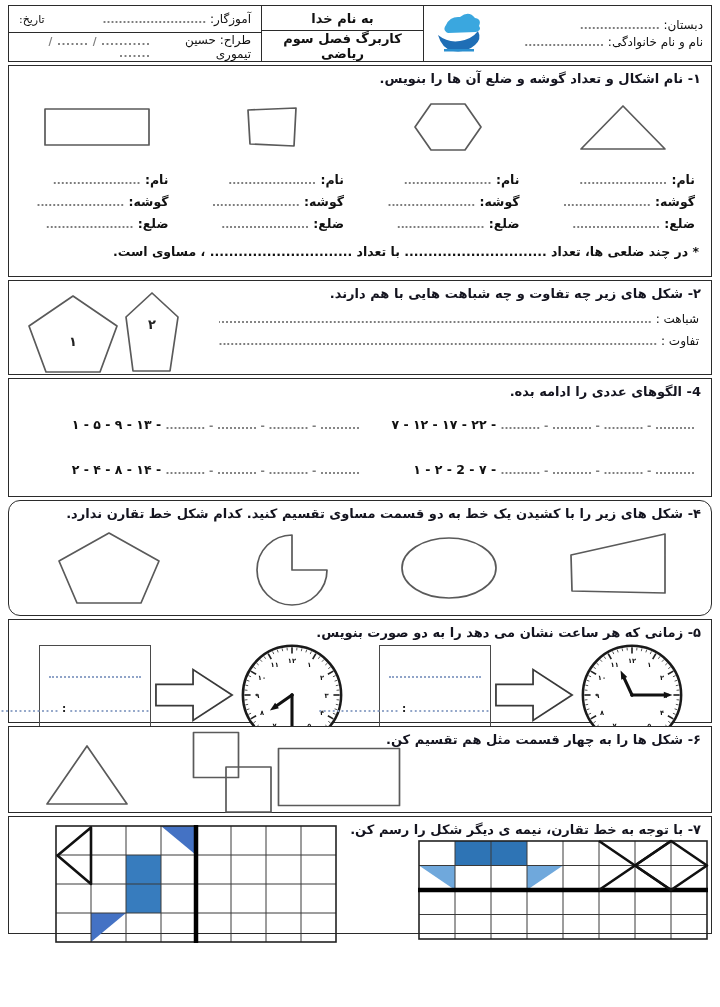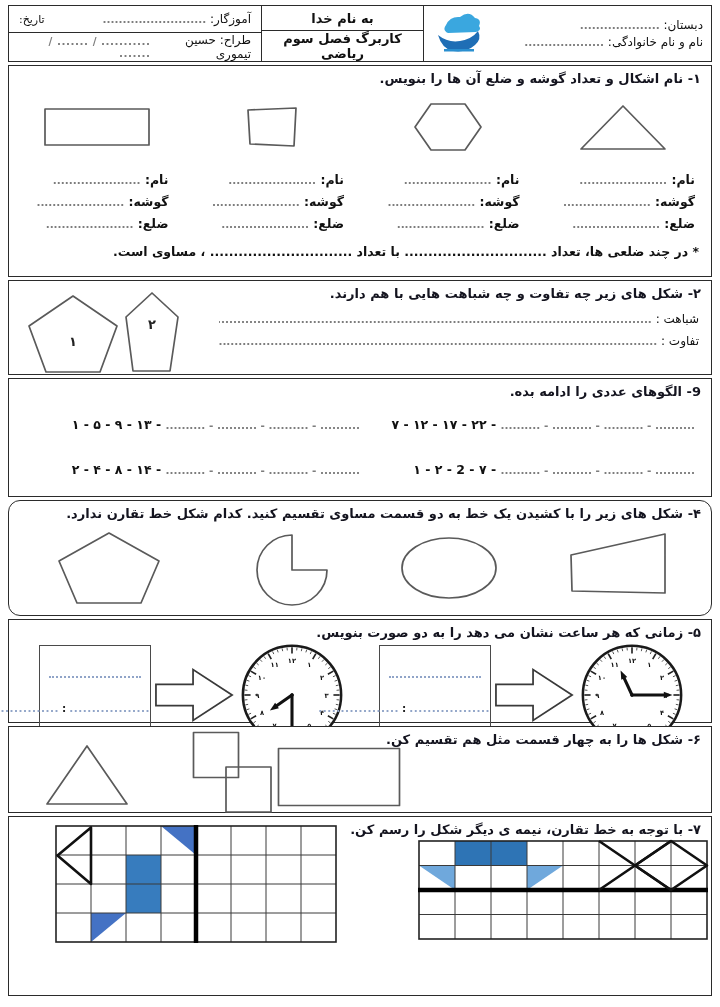--- a/index.html
+++ b/index.html
@@ -59,21 +59,21 @@
   .ansbox{width:112px;height:100px;border:1.4px solid #4a4a4a;box-sizing:border-box;}
   .dotline{border-bottom:2px dotted #90a4c8;margin:30px 9px 0;}
   .timeline{margin-top:24px;text-align:center;direction:rtl;font-size:10.5px;font-weight:700;white-space:nowrap;}
   .timeline .blank{color:#90a4c8;letter-spacing:.5px;}
   .timeline .colon{color:#222;padding:0 3px;}
 
   
   #s6{height:87px;}
 
   
-  #s7{height:180px;}
+  #s7{height:118px;}
 </style>
 </head>
 <body>
 
 <div class="hdr">
   <div class="hcell hright">
     <div class="lines">
       <div><span class="b">دبستان:</span> <span class="dots">....................</span></div>
       <div><span class="b">نام و نام خانوادگی:</span> <span class="dots">....................</span></div>
     </div>
@@ -168,21 +168,21 @@
   </div>
   <div class="shapebox" style="left:114px;top:10px;">
     <svg class="shape" width="58" height="82" viewBox="0 0 58 82">
       <polygon points="29,2 55,26 47,80 10,80 3,26"></polygon>
       <text x="29" y="38" text-anchor="middle">۲</text>
     </svg>
   </div>
 </div>
 
 <div class="sec" id="s3">
-  <div class="title">9- الگوهای عددی را ادامه بده.</div>
+  <div class="title">4- الگوهای عددی را ادامه بده.</div>
   <div class="prow">
     <div class="pcell"><span>۷ - ۱۲ - ۱۷ - ۲۲ - </span><span class="dots">.......... - .......... - .......... - ..........</span></div>
     <div class="pcell"><span>۱ - ۵ - ۹ - ۱۳ - </span><span class="dots">.......... - .......... - .......... - ..........</span></div>
   </div>
   <div class="prow" style="margin-top:30px;">
     <div class="pcell"><span>۱ - ۲ - 2 - ۷ - </span><span class="dots">.......... - .......... - .......... - ..........</span></div>
     <div class="pcell"><span>۲ - ۴ - ۸ - ۱۴ - </span><span class="dots">.......... - .......... - .......... - ..........</span></div>
   </div>
 </div>
 

